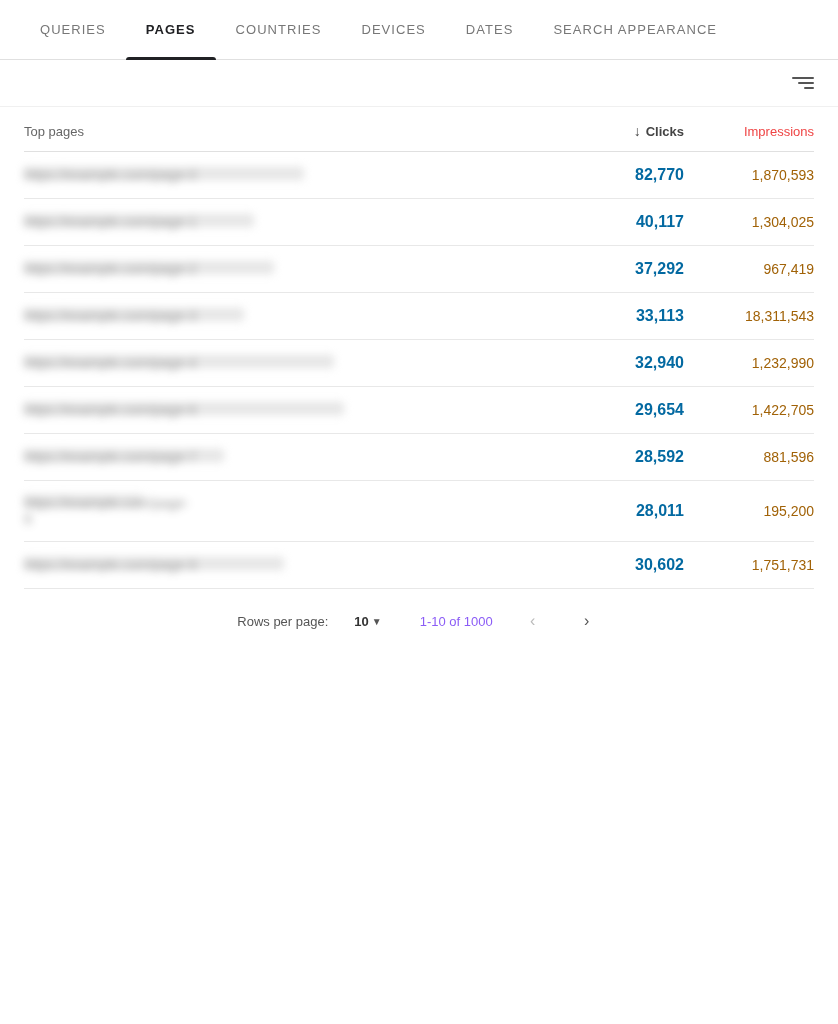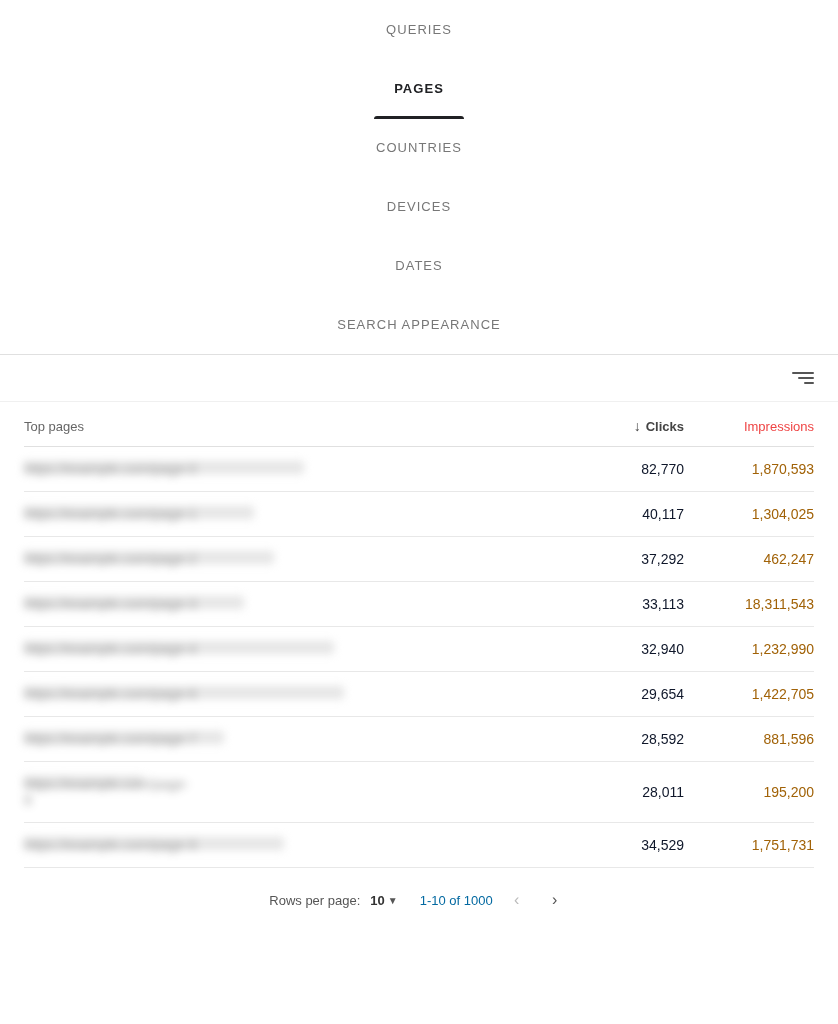--- a/index.html
+++ b/index.html
@@ -17,21 +17,20 @@
       font-size: 14px;
     }
 
     
     .tabs {
       display: flex;
       align-items: center;
       border-bottom: 1px solid #e0e0e0;
       padding: 0 20px;
       background: #fff;
-      flex-direction: column;
     }
 
     .tab {
       padding: 22px 20px;
       font-size: 13px;
       font-weight: 500;
       letter-spacing: 0.08em;
       color: #777;
       cursor: pointer;
       position: relative;
@@ -147,38 +146,39 @@
       background: #ccc;
       border-radius: 3px;
       height: 13px;
       opacity: 0.5;
       filter: blur(4px);
     }
 
     .cell-clicks {
       width: 130px;
       text-align: right;
-      color: #0f172a;
-      font-size: 14px;
+      color: #0369a1;
+      font-size: 16px;
+      font-weight: bold;
     }
 
     .cell-impressions {
       width: 130px;
       text-align: right;
       color: #a16207;
       font-size: 14px;
     }
 
     
     .table-footer {
       display: flex;
       align-items: center;
       justify-content: center;
       padding: 18px 0;
-      gap: 10px;
+      gap: 26px;
       color: #555;
       font-size: 13px;
     }
 
     .rows-per-page-label {
       color: #555;
     }
 
     .rows-per-page-value {
       font-weight: 700;
@@ -193,21 +193,21 @@
       justify-content: flex-end;
     }
 
     .dropdown-arrow {
       font-size: 10px;
       color: #555;
     }
 
     .page-info {
       margin-left: 12px;
-      color: #0369a1;
+      color: #8b5cf6;
     }
 
     .nav-btn {
       width: 28px;
       height: 28px;
       display: flex;
       align-items: center;
       justify-content: center;
       cursor: pointer;
       color: #555;
@@ -258,21 +258,21 @@
         <div class="cell-impressions">1,870,593</div>
       </div>
       <div class="table-row">
         <div class="cell-page"><span class="blurred-text" style="width: 230px;">https://example.com/page-1</span></div>
         <div class="cell-clicks">40,117</div>
         <div class="cell-impressions">1,304,025</div>
       </div>
       <div class="table-row">
         <div class="cell-page"><span class="blurred-text" style="width: 250px;">https://example.com/page-2</span></div>
         <div class="cell-clicks">37,292</div>
-        <div class="cell-impressions">462,247</div>
+        <div class="cell-impressions">967,419</div>
       </div>
       <div class="table-row">
         <div class="cell-page"><span class="blurred-text" style="width: 220px;">https://example.com/page-3</span></div>
         <div class="cell-clicks">33,113</div>
         <div class="cell-impressions">18,311,543</div>
       </div>
       <div class="table-row">
         <div class="cell-page"><span class="blurred-text" style="width: 310px;">https://example.com/page-4</span></div>
         <div class="cell-clicks">32,940</div>
         <div class="cell-impressions">1,232,990</div>
@@ -287,21 +287,21 @@
         <div class="cell-clicks">28,592</div>
         <div class="cell-impressions">881,596</div>
       </div>
       <div class="table-row">
         <div class="cell-page"><span class="blurred-text" style="width: 120px;">https://example.com/page-8</span></div>
         <div class="cell-clicks">28,011</div>
         <div class="cell-impressions">195,200</div>
       </div>
       <div class="table-row">
         <div class="cell-page"><span class="blurred-text" style="width: 260px;">https://example.com/page-9</span></div>
-        <div class="cell-clicks">34,529</div>
+        <div class="cell-clicks">30,602</div>
         <div class="cell-impressions">1,751,731</div>
       </div>
     </div>
 </div>
 
 <div class="table-footer">
   <span class="rows-per-page-label">Rows per page:</span>
   <div class="page-dropdown">
     <span class="rows-per-page-value">10</span>
     <span class="dropdown-arrow">▼</span>

